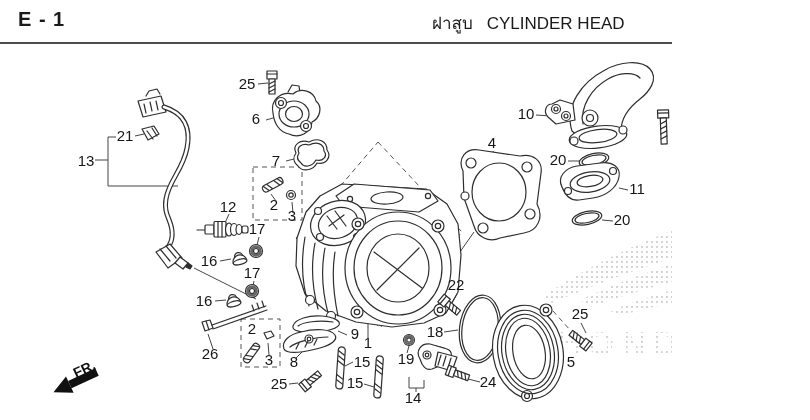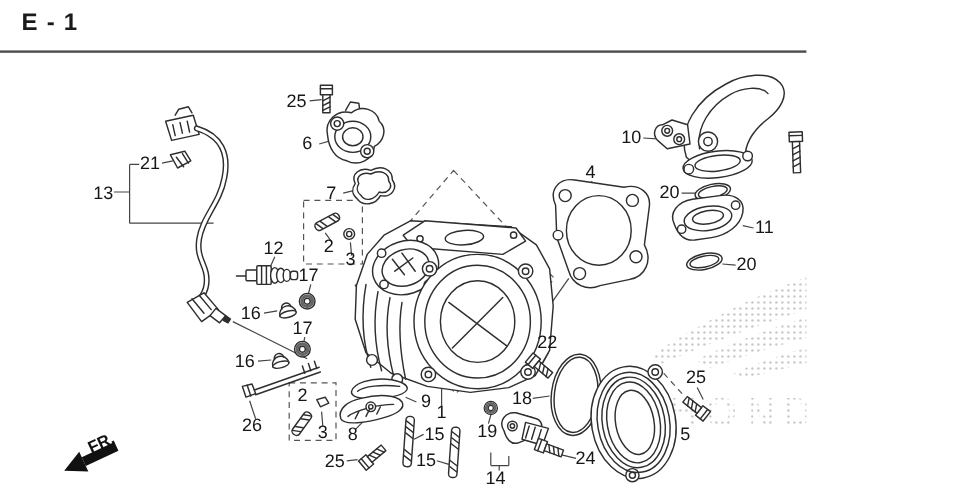--- a/index.html
+++ b/index.html
@@ -18,20 +18,23 @@
   .callout{font:15px "Liberation Sans",sans-serif;fill:#161616;text-anchor:middle}
   .wm-text{font:700 34px "Liberation Sans",sans-serif;letter-spacing:7px}
   .fr-text{font:700 14px "Liberation Sans",sans-serif;fill:#111}
 </style>
 </head>
 <body>
 
 <div class="screen">
 
   <div class="hdr-code">E - 1</div>
+  <div class="hdr-title">
+    <span class="thai">ฝาสูบ</span><span>CYLINDER HEAD</span>
+  </div>
   <div class="rule"></div>
 
   <svg class="diagram" width="810" height="420" viewBox="0 0 810 420">
 
     <defs>
       <pattern id="ht" width="5" height="5" patternUnits="userSpaceOnUse">
         <circle cx="2" cy="2" r="1.05" fill="#c9c9c9"></circle>
       </pattern>
       <g id="bolt" class="ln">
         <path class="fw" d="M0,-5 h8 v10 h-8 Z"></path>

